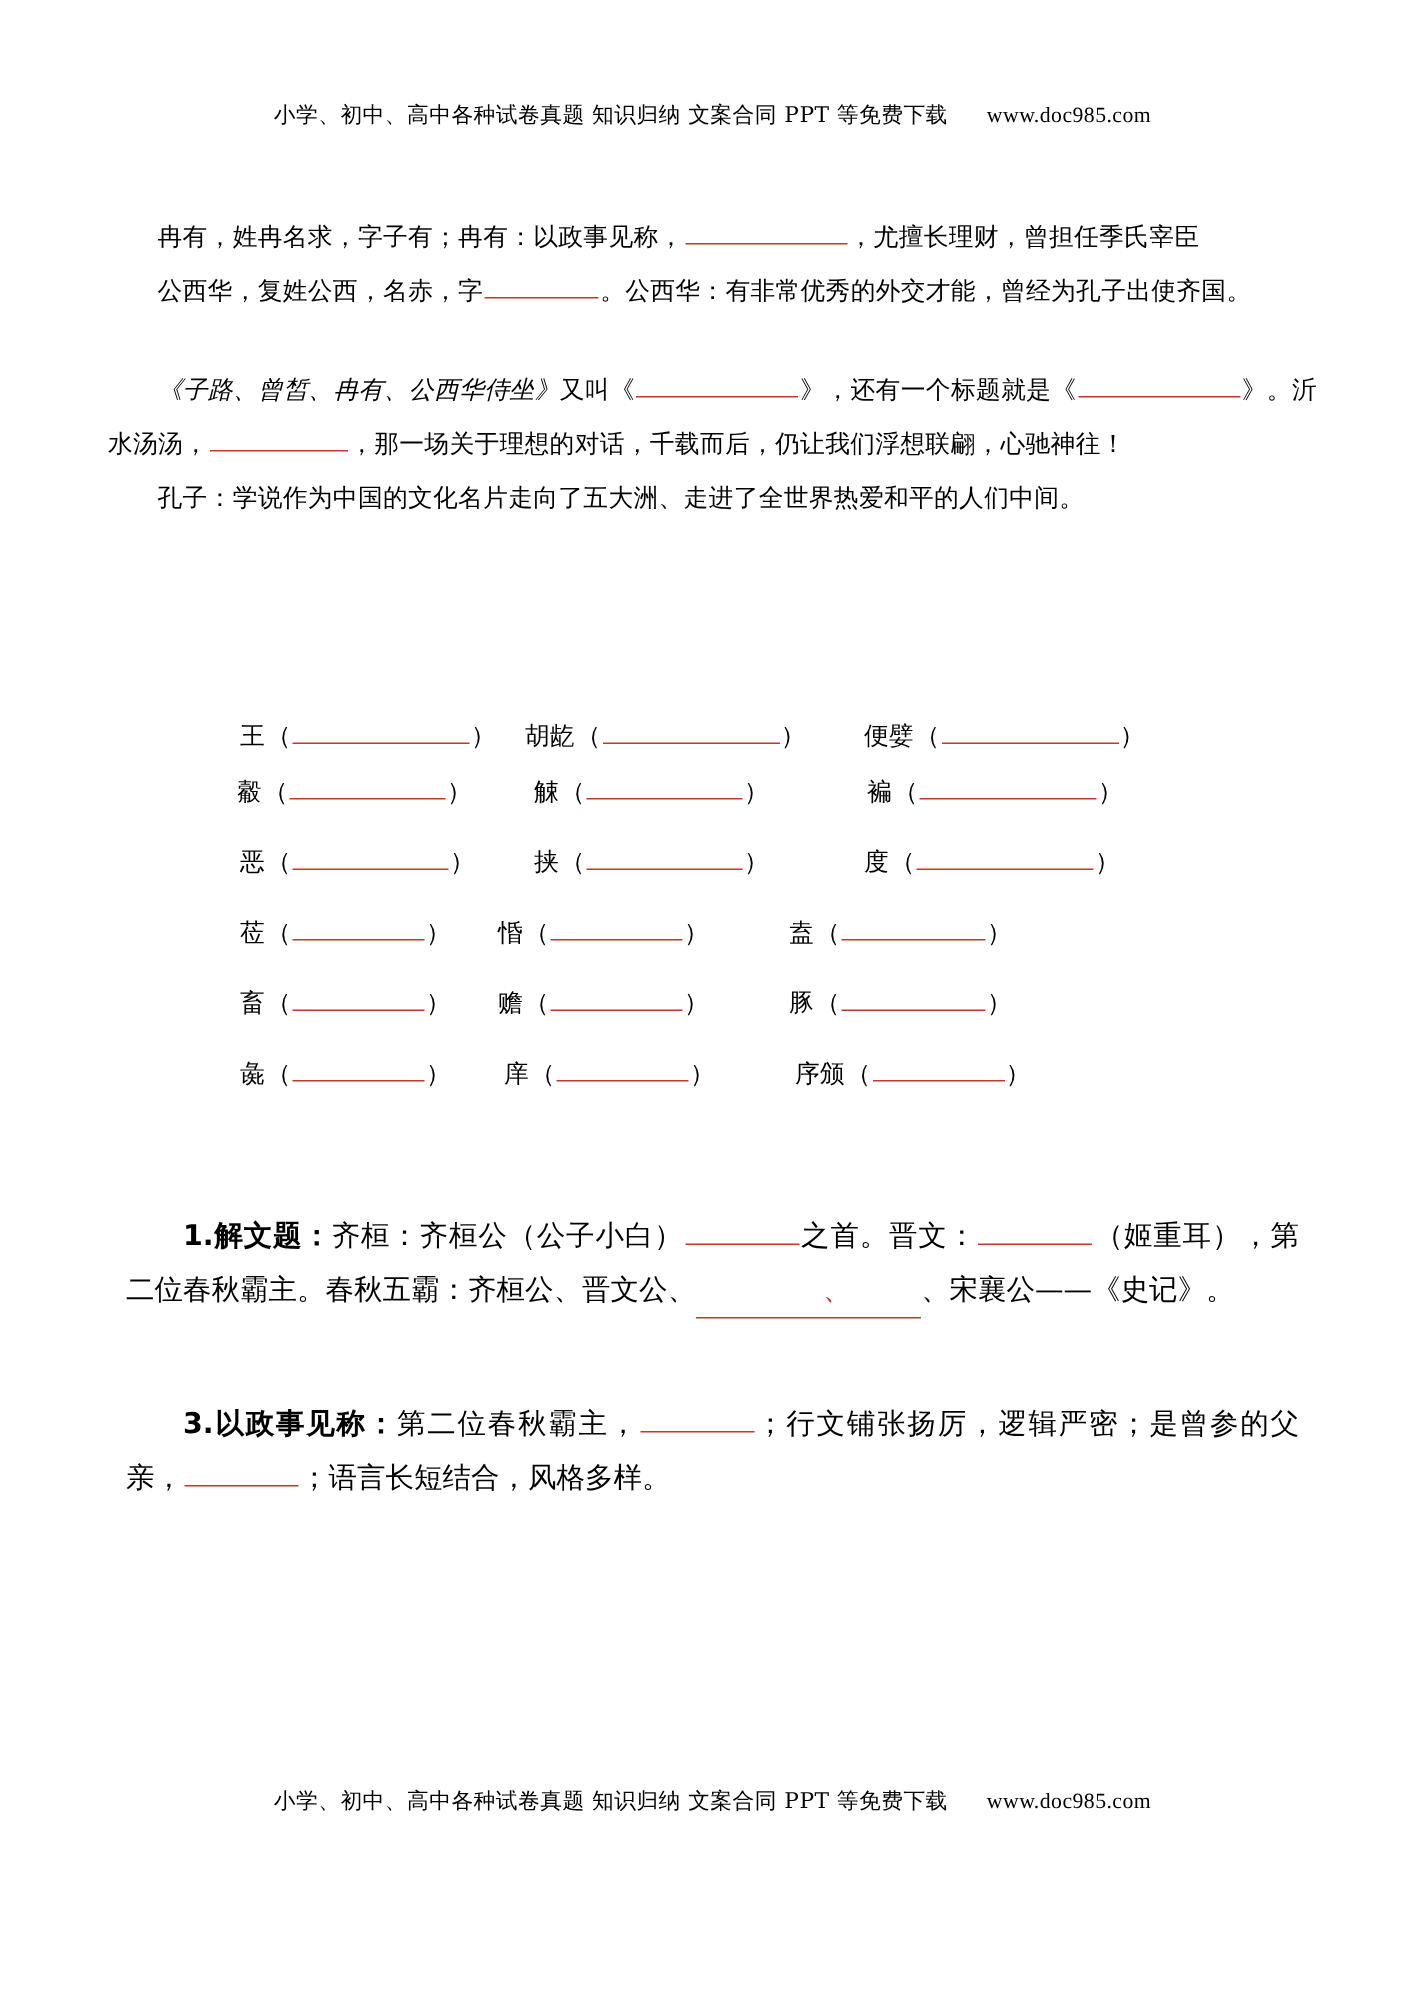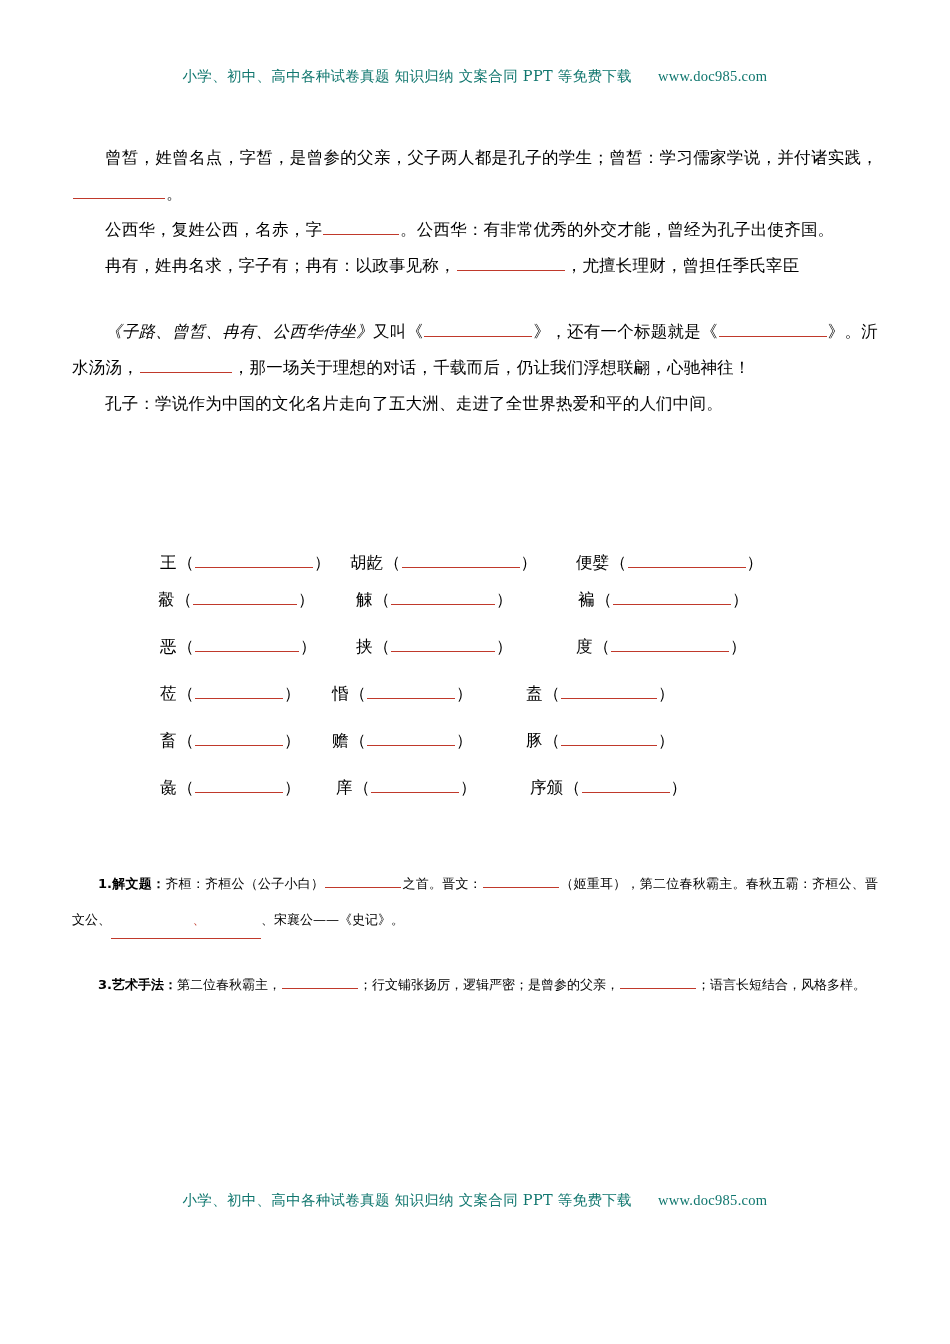--- a/index.html
+++ b/index.html
@@ -19,21 +19,21 @@
     width: 950px;
     height: 1344px;
     box-sizing: border-box;
     padding: 0 72px;
     position: relative;
   }
 
   
   .running {
     font-size: 14.5px;
-    color: #0f766e;
+    color: #000000;
     letter-spacing: 0.3px;
     white-space: nowrap;
     font-family: "DejaVu Serif", "Liberation Serif", serif;
   }
   .running .url {
     font-family: "Liberation Serif", "DejaVu Serif", serif;
     margin-left: 26px;
   }
   .header-area {
     position: absolute;
@@ -135,22 +135,22 @@
     font-size: 16.5px;
     white-space: nowrap;
     display: flex;
     align-items: baseline;
   }
   .char-cell .glyph { margin-right: 1px; }
   .char-cell .paren { }
 
   
   .num-item {
-    margin: 0;
-    font-size: 13px;
+    margin: 12px;
+    font-size: 19px;
     line-height: 36px;
     text-align: justify;
     text-justify: inter-ideograph;
     text-indent: 2em;
   }
   .num-item .lead {
     font-weight: bold;
     font-family: "DejaVu Sans", "Liberation Sans", sans-serif;
   }
 </style>
@@ -160,25 +160,24 @@
 <div class="page">
 
   <div class="header-area">
     <span class="running">
       <span>小学、初中、高中各种试卷真题 知识归纳 文案合同 PPT 等免费下载</span><span class="url">www.doc985.com</span>
     </span>
   </div>
 
   <div class="content">
 
-    <p class="body-line indent2"><span>曾皙，姓曾名点，字皙，是曾参的父亲，父子两人都是孔子的学生；曾皙：学习儒家学说，并付诸实践，</span><span class="blank w-l"></span><span>。</span></p>
+
+    <p class="body-line indent2"><span>冉有，姓冉名求，字子有；冉有：以政事见称，</span><span class="blank w-xl"></span><span>，尤擅长理财，曾担任季氏宰臣</span></p>
 
     <p class="body-line indent2"><span>公西华，复姓公西，名赤，字</span><span class="blank w-m"></span><span>。公西华：有非常优秀的外交才能，曾经为孔子出使齐国。</span></p>
-
-    <p class="body-line indent2"><span>冉有，姓冉名求，字子有；冉有：以政事见称，</span><span class="blank w-xl"></span><span>，尤擅长理财，曾担任季氏宰臣</span></p>
 
     <div class="spacer-md"></div>
 
     <p class="body-line indent2"><span class="work-title-italic">《子路、曾皙、冉有、公西华侍坐》</span><span>又叫《</span><span class="blank w-xl"></span><span>》，还有一个标题就是《</span><span class="blank w-xl"></span><span>》。沂水汤汤，</span><span class="blank w-l"></span><span>，那一场关于理想的对话，千载而后，仍让我们浮想联翩，心驰神往！</span></p>
 
     <p class="body-line indent2"><span>孔子：学说作为中国的文化名片走向了五大洲、走进了全世界热爱和平的人们中间。</span></p>
 
     <div class="spacer-lg"></div>
 
 
@@ -319,21 +318,21 @@
 
     <div class="spacer-lg"></div>
 
     <p class="num-item"><span class="lead">1.</span><span class="lead">解文题：</span><span>齐桓：齐桓公（公子小白）</span><span class="blank w-m"></span><span>之首。晋文：</span><span class="blank w-m"></span><span>（姬重耳），第二位春秋霸主。春秋五霸：齐桓公、晋文公、</span><span class="blank-pair">、</span><span>、宋襄公——《史记》。</span></p>
 
     <div class="spacer-sm"></div>
 
 
     <div class="spacer-sm"></div>
 
-    <p class="num-item"><span class="lead">3.</span><span class="lead">艺术手法：</span><span>第二位春秋霸主，</span><span class="blank w-m"></span><span>；行文铺张扬厉，逻辑严密；是曾参的父亲，</span><span class="blank w-m"></span><span>；语言长短结合，风格多样。</span></p>
+    <p class="num-item"><span class="lead">3.</span><span class="lead">以政事见称：</span><span>第二位春秋霸主，</span><span class="blank w-m"></span><span>；行文铺张扬厉，逻辑严密；是曾参的父亲，</span><span class="blank w-m"></span><span>；语言长短结合，风格多样。</span></p>
 
   </div>
 
   <div class="footer-area">
     <span class="running">
       <span>小学、初中、高中各种试卷真题 知识归纳 文案合同 PPT 等免费下载</span><span class="url">www.doc985.com</span>
     </span>
   </div>
 
 </div>

